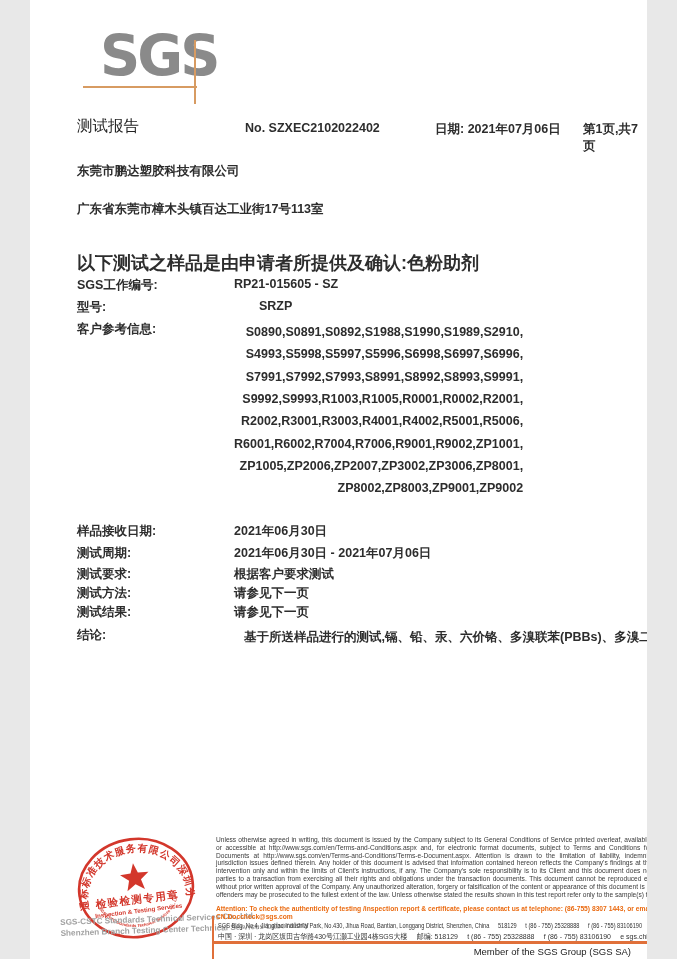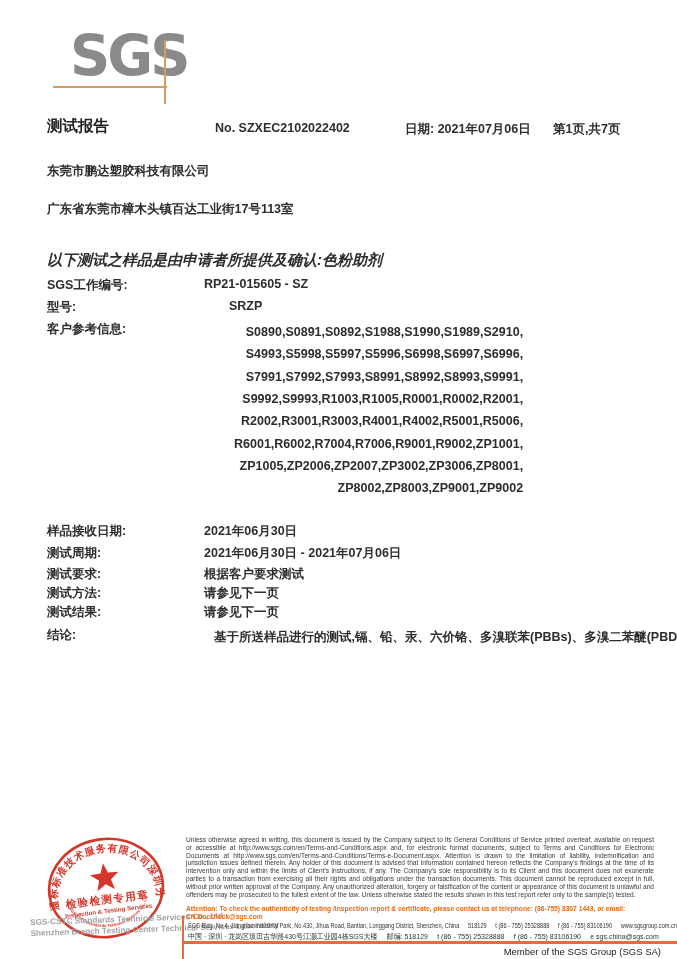--- a/index.html
+++ b/index.html
@@ -1,46 +1,46 @@
 <!DOCTYPE html>
 <html><head>
 <meta charset="utf-8">
 <style>
   html,body{margin:0;padding:0;background:#e8e8e8;}
   .page{
-    position:relative;width:677px;height:959px;background:#ffffff;
+    position:relative;width:617px;height:959px;background:#ffffff;
     font-family:"Liberation Sans","DejaVu Sans",sans-serif;
     color:#2d2d2d;overflow:hidden;margin:0 auto;
   }
   
   .logo-text{
     position:absolute;left:70px;top:26px;font-size:57px;font-weight:800;
     color:#8a8a8a;letter-spacing:-3px;transform:scaleX(.98);transform-origin:left top;
     font-family:"DejaVu Sans","Liberation Sans",sans-serif;line-height:60px;
   }
   .logo-hline{position:absolute;left:53px;top:86px;width:114px;height:2px;background:#d79b62;}
   .logo-vline{position:absolute;left:164px;top:40px;width:2px;height:64px;background:#d79b62;}
 
-  .report-title{position:absolute;left:47px;top:116px;font-size:15.5px;font-weight:700;color:#222;}
+  .report-title{position:absolute;left:47px;top:116px;font-size:15.5px;font-weight:400;color:#222;}
   .report-no{position:absolute;left:215px;top:121px;font-size:12.5px;font-weight:600;}
   .report-date{position:absolute;left:405px;top:121px;font-size:12.5px;font-weight:600;}
   .report-page{position:absolute;left:553px;top:121px;font-size:12.5px;font-weight:600;}
 
   .applicant-name{position:absolute;left:47px;top:163px;font-size:12.5px;font-weight:600;}
   .applicant-addr{position:absolute;left:47px;top:201px;font-size:12.5px;font-weight:600;}
 
-  .sample-statement{position:absolute;left:47px;top:251px;font-size:15px;font-weight:600;font-style:italic;}
+  .sample-statement{position:absolute;left:47px;top:251px;font-size:18px;font-weight:600;}
 
   
   .row{position:absolute;left:47px;display:flex;font-size:12.5px;font-weight:700;}
   .row .lbl{width:157px;flex:0 0 157px;}
   .row .val{white-space:nowrap;text-align:right;}
   .r-job{top:277px;}
   .r-model{top:299px;gap:25px;}
-  .r-clientref{top:321px;gap:30px;}
+  .r-clientref{top:321px;}
   .r-received{top:523px;}
   .r-period{top:545px;}
   .r-require{top:566px;}
   .r-method{top:585px;}
   .r-result{top:604px;}
   .r-conclusion{top:627px;gap:10px;}
   .ref-lines{line-height:22.35px;}
   .conclusion-text{white-space:normal;width:456px;line-height:20.8px;}
 
   

